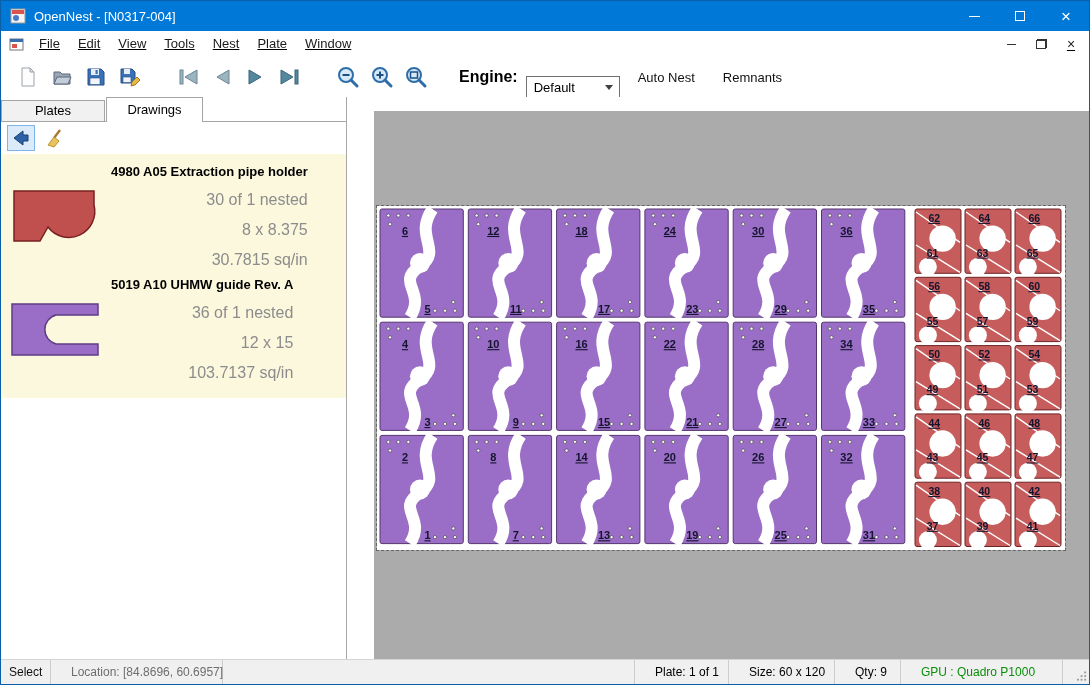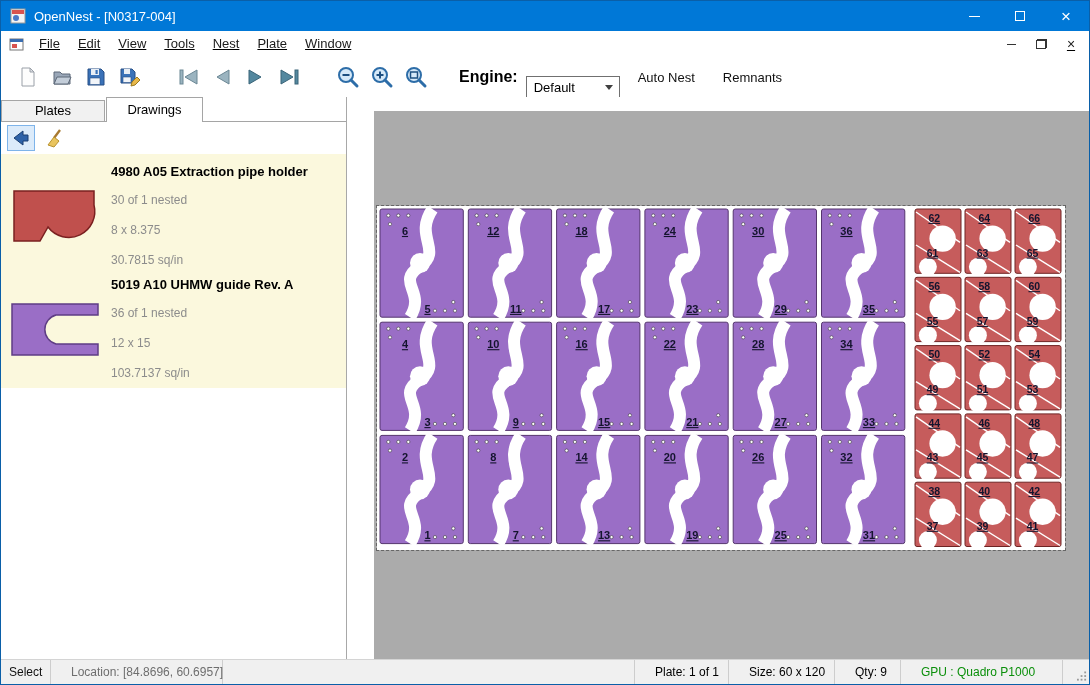--- a/index.html
+++ b/index.html
@@ -43,26 +43,26 @@
   
   .sidepanel { width:346px; flex:0 0 auto; display:flex; flex-direction:column; border-right:1px solid #a8a8a8; background:#fff; }
   .tabs { display:flex; align-items:flex-end; height:25px; border-bottom:1px solid #a5a5a5; background:#fff; flex:0 0 auto; }
   .tab { text-align:center; font-size:13px; height:21px; line-height:20px; background:#f1f1f1; border:1px solid #a5a5a5; border-bottom:none; margin-right:1px; }
   .tab-plates { width:104px; }
   .tab-drawings { width:97px; }
   .tab.active { height:25px; line-height:24px; background:#fff; position:relative; margin-bottom:-1px; z-index:2; }
   .panel-toolbar { height:32px; display:flex; align-items:center; gap:6px; padding-left:6px; background:#fff; flex:0 0 auto; }
   .icon-btn { width:28px; height:26px; display:flex; align-items:center; justify-content:center; border:1px solid transparent; }
   .icon-btn.selected { background:#dcebfa; border:1px solid #7eb4ea; }
-  .drawing-list { background:#fbf8dd; padding:6px 0 2px; flex:0 0 auto; }
+  .drawing-list { background:#fbf8dd; padding:6px 0 12px; flex:0 0 auto;text-align:right; }
   .drawing-item { display:flex; align-items:center; padding:4px 6px; }
   .thumb { width:96px; flex:0 0 auto; display:flex; justify-content:center; }
   .meta { padding-left:8px; }
   .meta .title { font-weight:bold; font-size:13px; color:#000; margin-bottom:3px; }
-  .meta .sub { font-size:12px; color:#8c8c8c; line-height:18px;margin-top:12px; }
+  .meta .sub { font-size:16px; color:#8c8c8c; line-height:18px;margin-top:12px; }
   .panel-filler { flex:1 1 auto; background:#fff; }
 
   
   .workspace { flex:1 1 auto; position:relative; background:#fff; min-width:0; }
   .viewport { position:absolute; left:27px; top:14px; right:0; bottom:0; background:#ababab; }
   .plate { position:absolute; left:3px; top:95px; width:688px; height:344px; background:#fff; outline:1px dashed #666; }
   .plate svg { display:block; }
 
   
   .statusbar { height:25px; background:#f0f0f0; border-top:1px solid #d4d4d4; display:flex; align-items:stretch; font-size:12px; flex:0 0 auto;gap:12px; }

